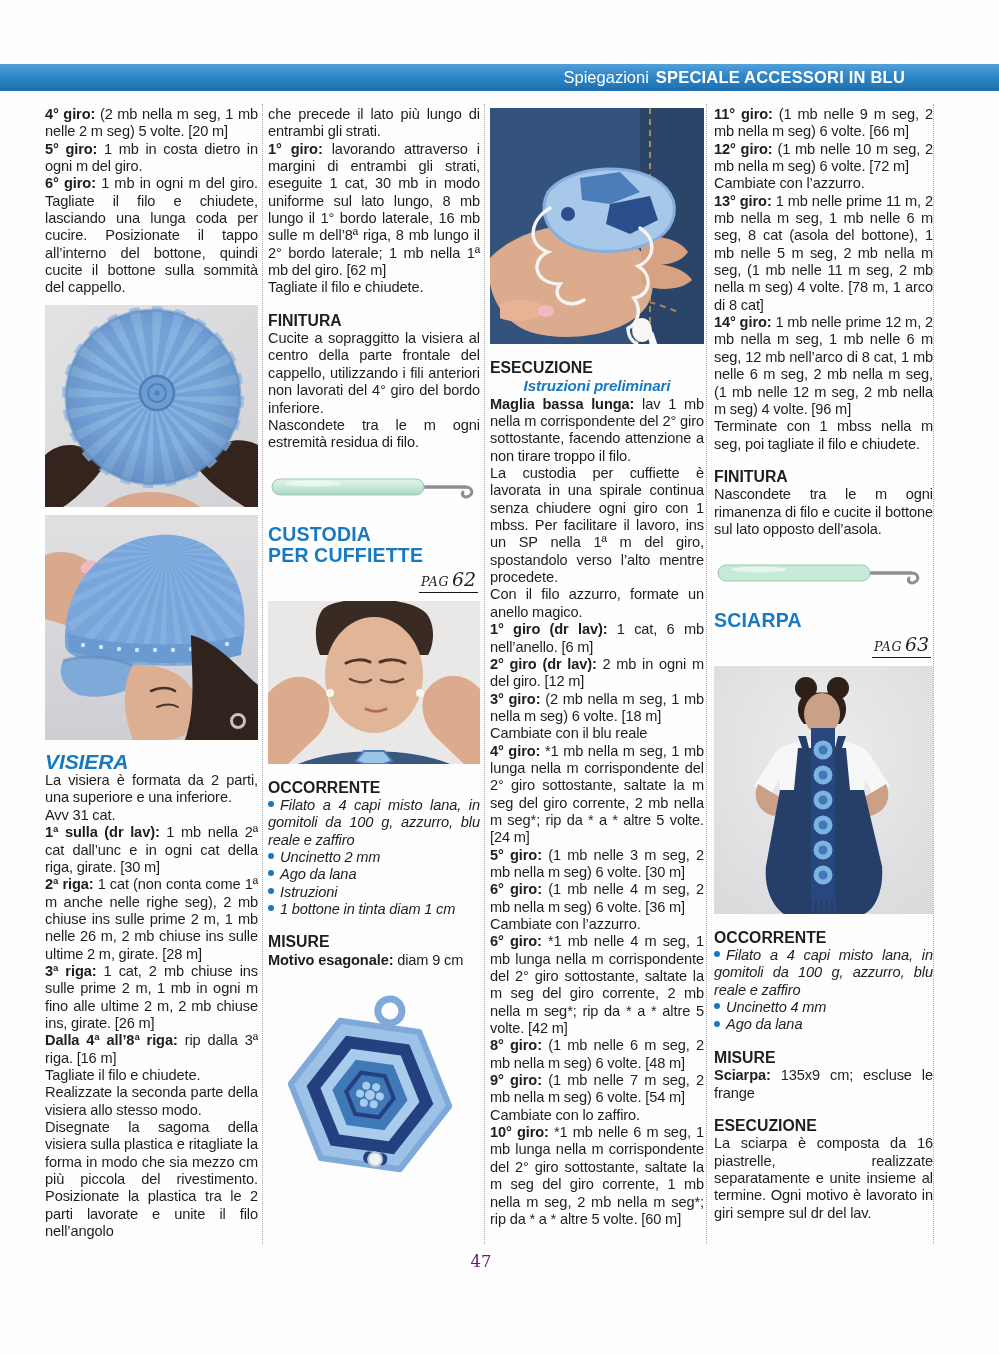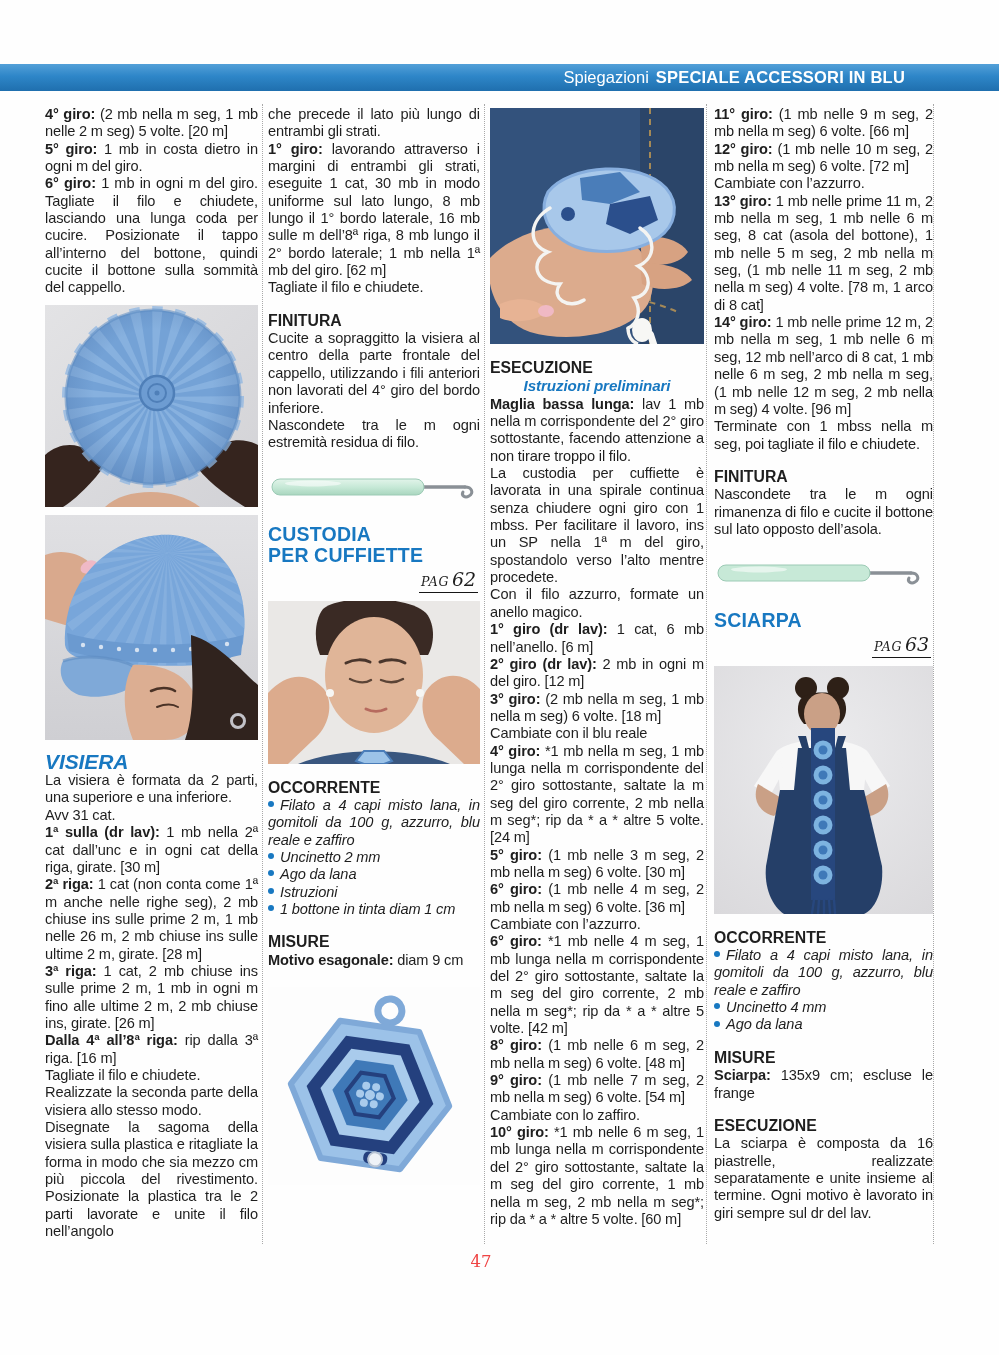--- a/index.html
+++ b/index.html
@@ -37,21 +37,21 @@
   ul.bullets li{margin:0;}
   .bullet-dot{display:inline-block;width:6px;height:6px;border-radius:50%;
               background:var(--heading-blue,#1878c1);margin-right:6px;vertical-align:middle;
               position:relative;top:-2px;}
   .photo{margin:8px 0;line-height:0;}
   .photo svg{display:block;}
   .hook-wrap{margin:16px 0 6px;line-height:0;}
   .sep{position:absolute;top:104px;height:1140px;width:0;border-left:1px dotted #a9a9a9;}
   .sep1{left:262px;} .sep2{left:484px;} .sep3{left:706px;} .sep4{left:933px;}
   .pagenum{position:absolute;left:0;top:1252px;width:962px;text-align:center;
-           font-family:"DejaVu Serif",serif;font-size:16.5px;color:#ef4444;}
+           font-family:"DejaVu Serif",serif;font-size:16.5px;color:#701a75;}
 </style>
 </head>
 <body>
 
 <div class="page">
 
   <div class="topbar">
     <span class="topbar-prefix">Spiegazioni</span>
     <span class="topbar-title">SPECIALE ACCESSORI IN BLU</span>
   </div>

